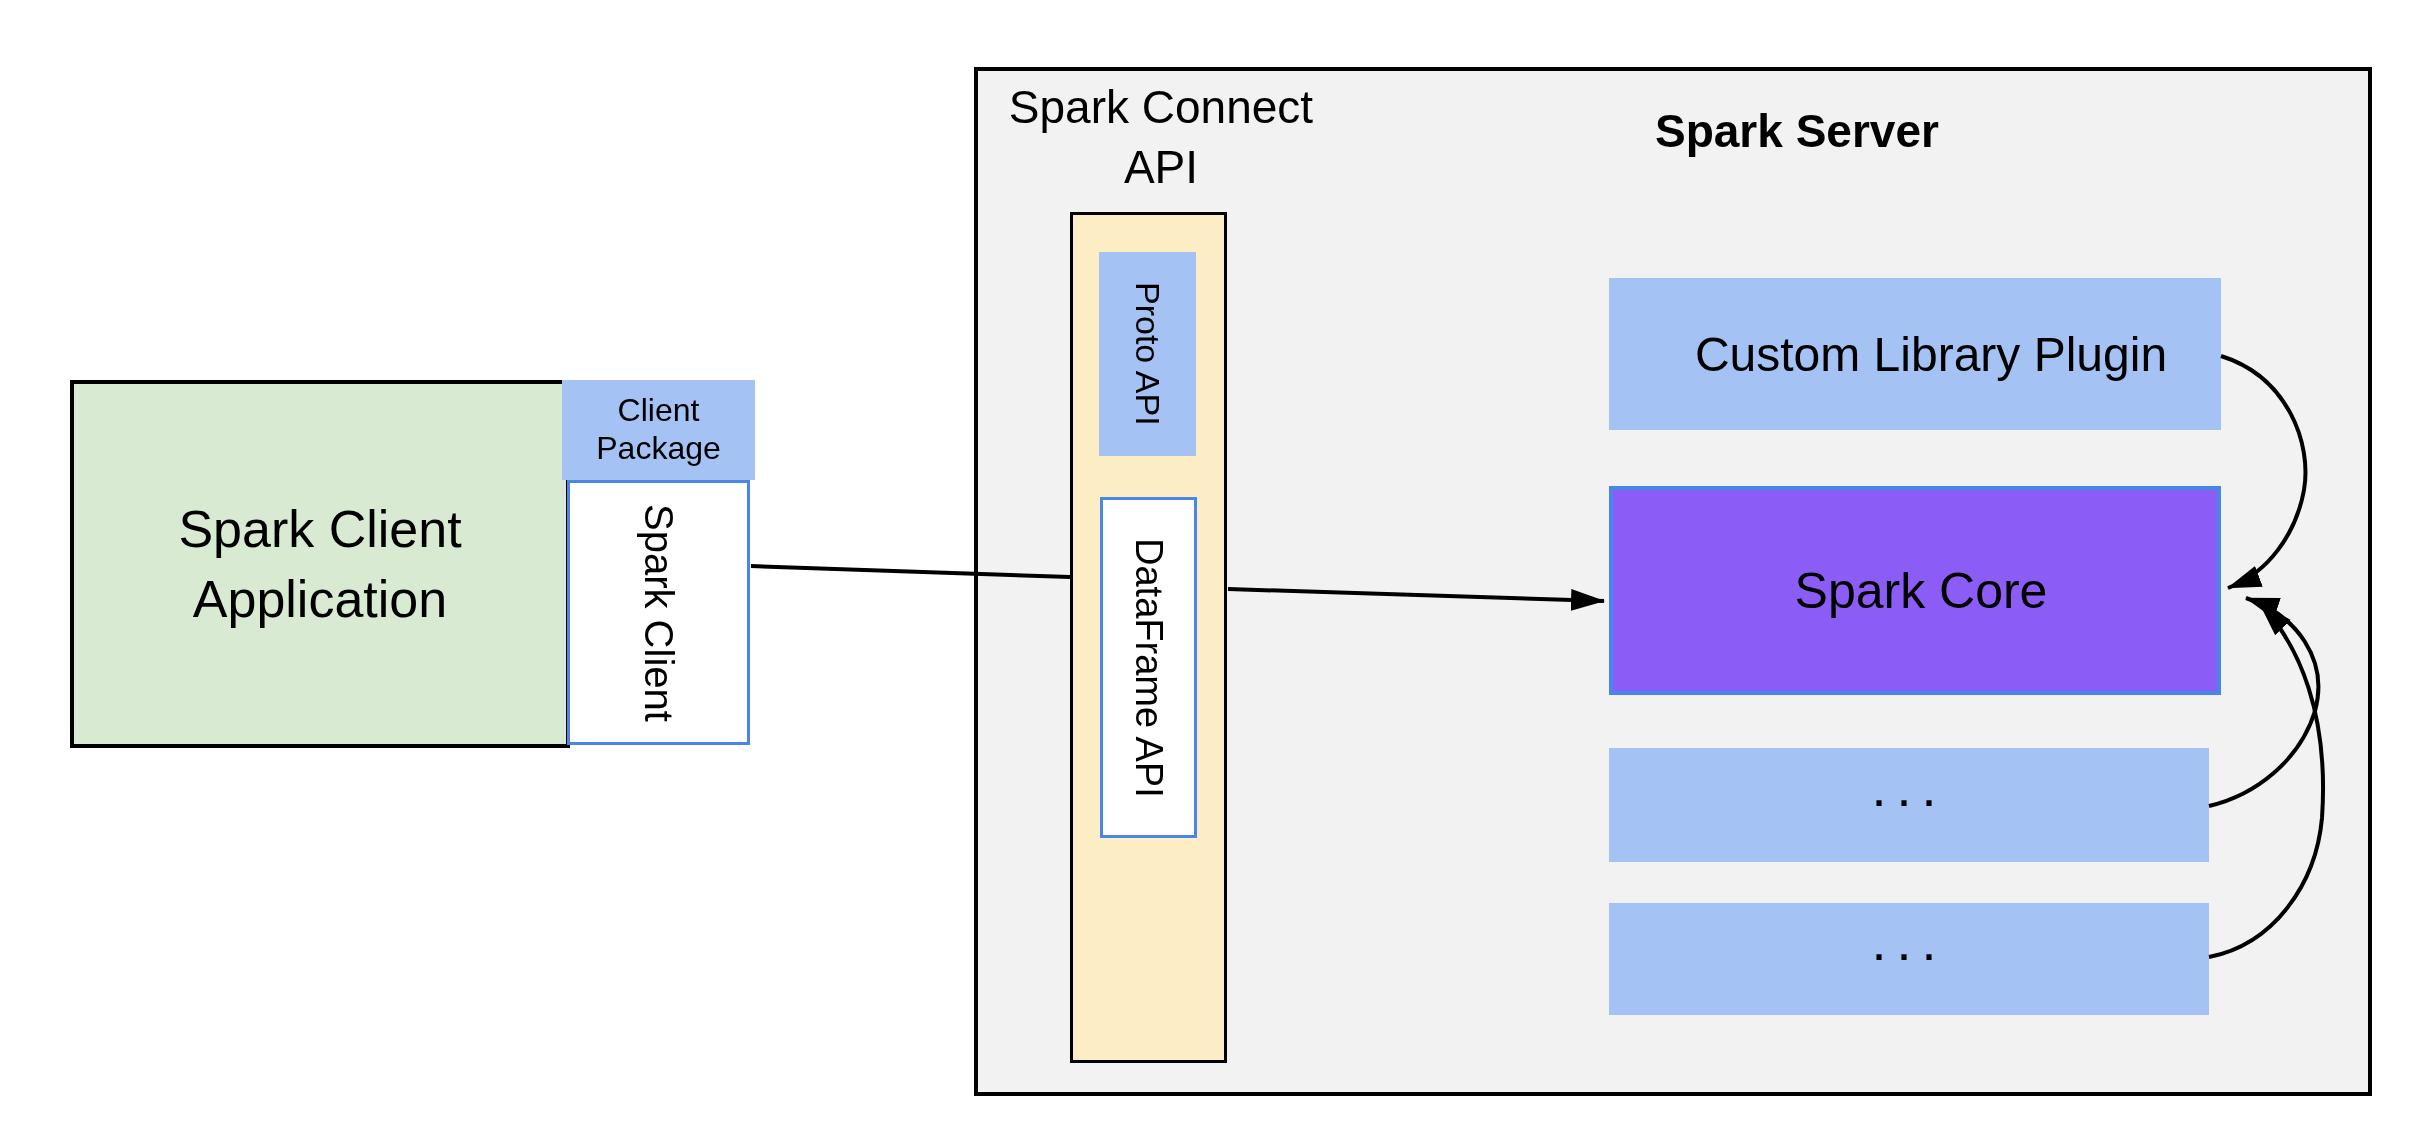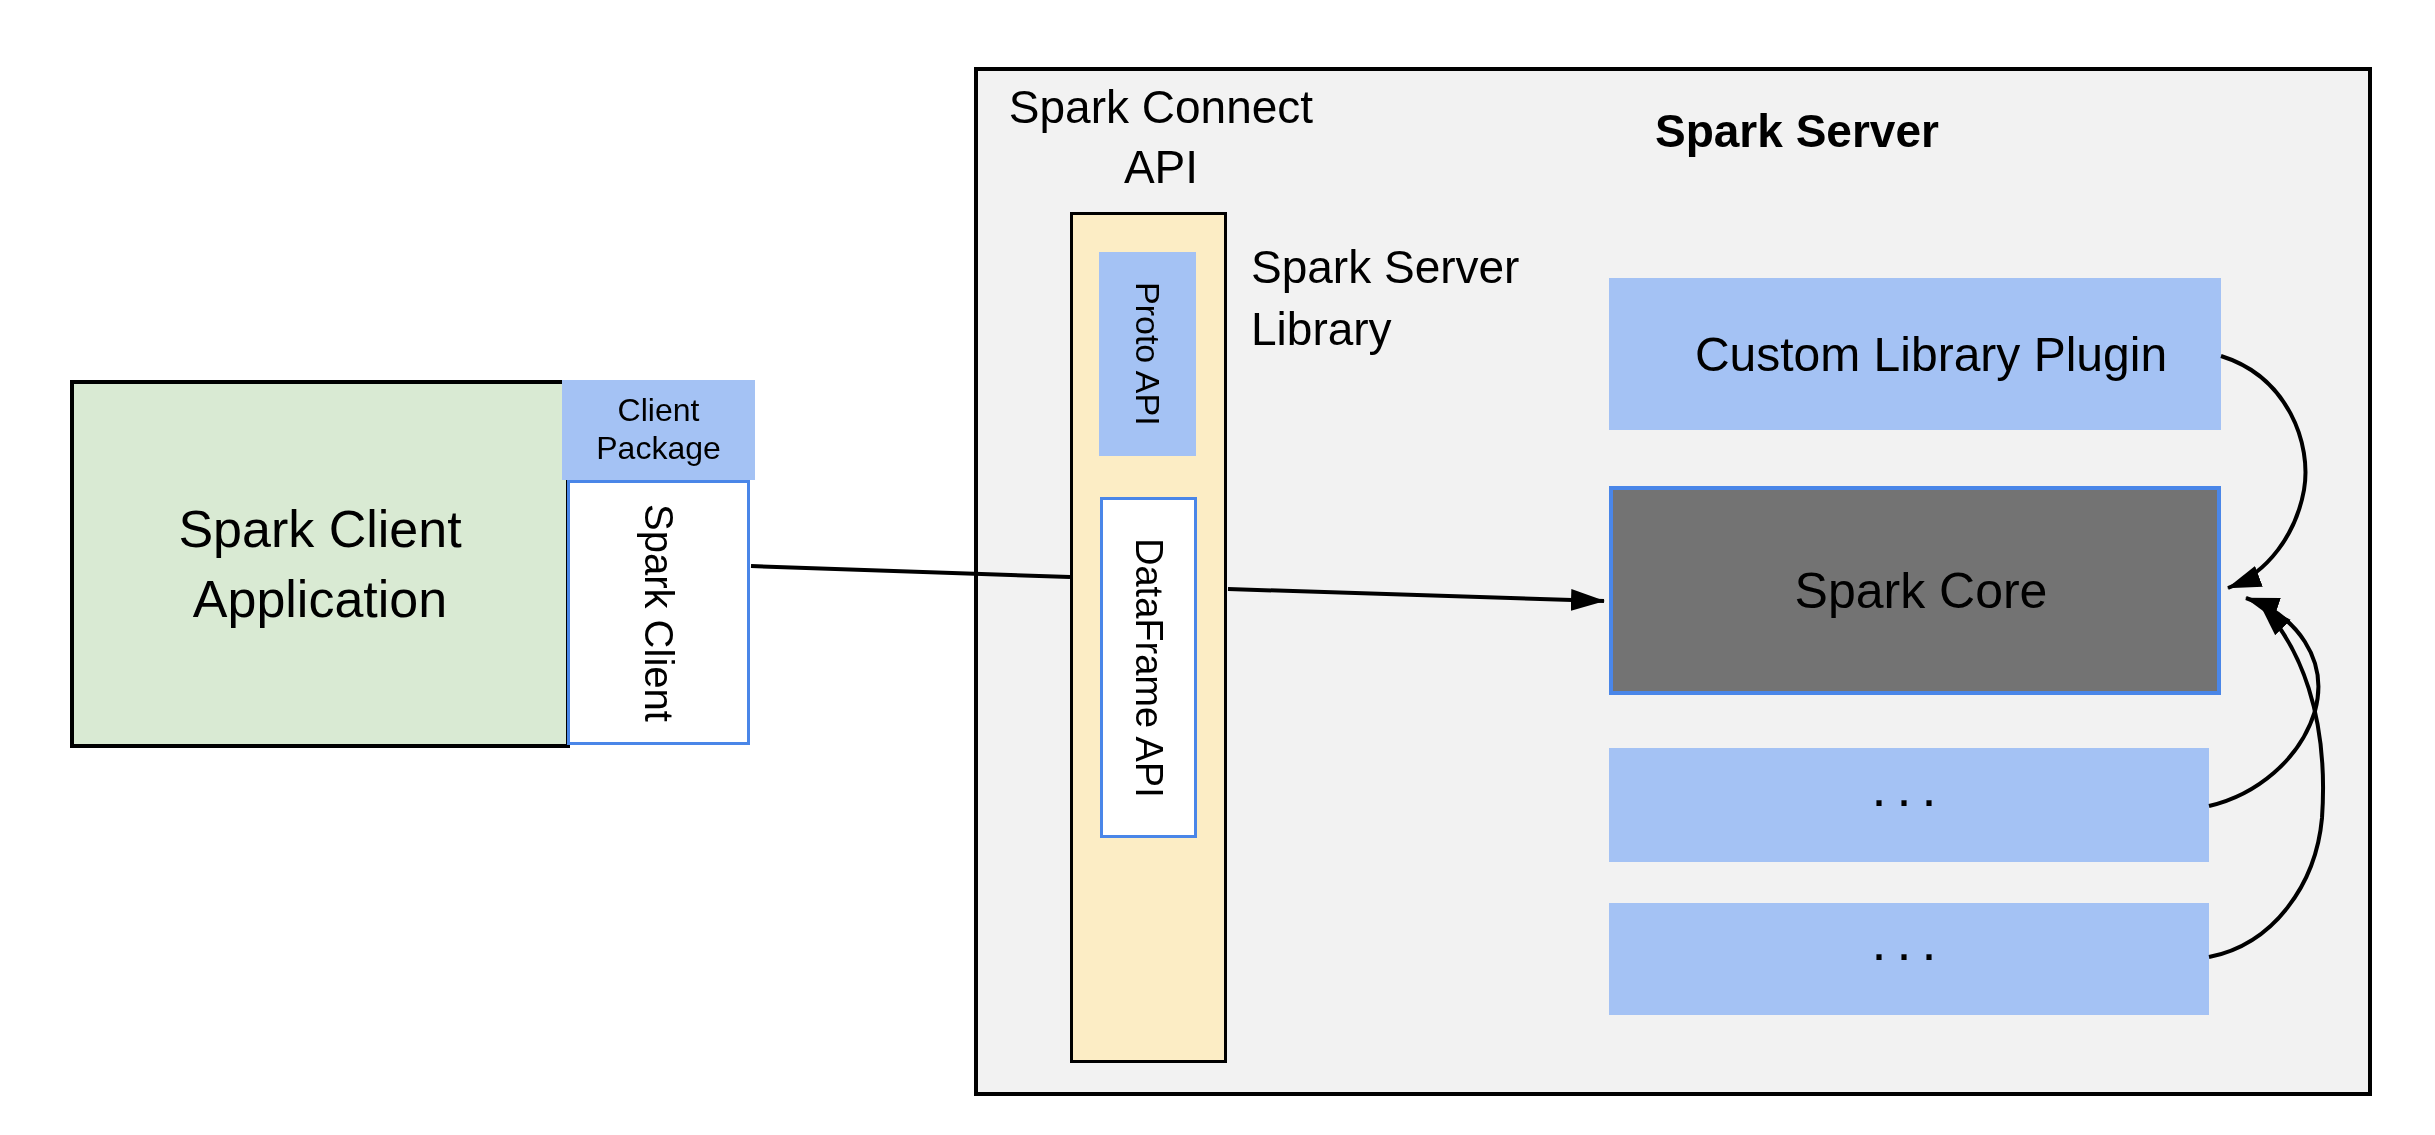--- a/index.html
+++ b/index.html
@@ -87,21 +87,21 @@
     font-size:46px;font-weight:bold;text-align:left;
   }
   .plugin-box{
     left:1609px;top:278px;width:612px;height:152px;
     background:var(--accent_blue_fill);
     padding-left:32px;
   }
   .plugin-box .lbl{font-size:48px;}
   .core-box{
     left:1609px;top:486px;width:612px;height:209px;
-    background:#737373;
+    background:#8b5cf6;
     border:4px solid var(--box_blue_border);
     padding-left:12px;
   }
   .core-box .lbl{font-size:50px;}
   .dots-box{
     left:1609px;top:748px;width:600px;height:114px;
     background:var(--accent_blue_fill);
   }
   .dots-box.second{top:903px;height:112px;}
   .dots-box .lbl{font-size:54px;letter-spacing:10px;transform:translateY(-0.33em);}
@@ -132,21 +132,20 @@
   </div>
 
   <div class="connect-title">Spark Connect API</div>
   <div class="box connect-box"></div>
   <div class="box proto-api">
     <div class="vtext">Proto API</div>
   </div>
   <div class="box dataframe-api">
     <div class="vtext">DataFrame API</div>
   </div>
-  <div class="library-label">Spark Server Library</div>
 
   <div class="server-title">Spark Server</div>
   <div class="box plugin-box">
     <div class="lbl">Custom Library Plugin</div>
   </div>
   <div class="box core-box">
     <div class="lbl">Spark Core</div>
   </div>
   <div class="box dots-box">
     <div class="lbl">...</div>

